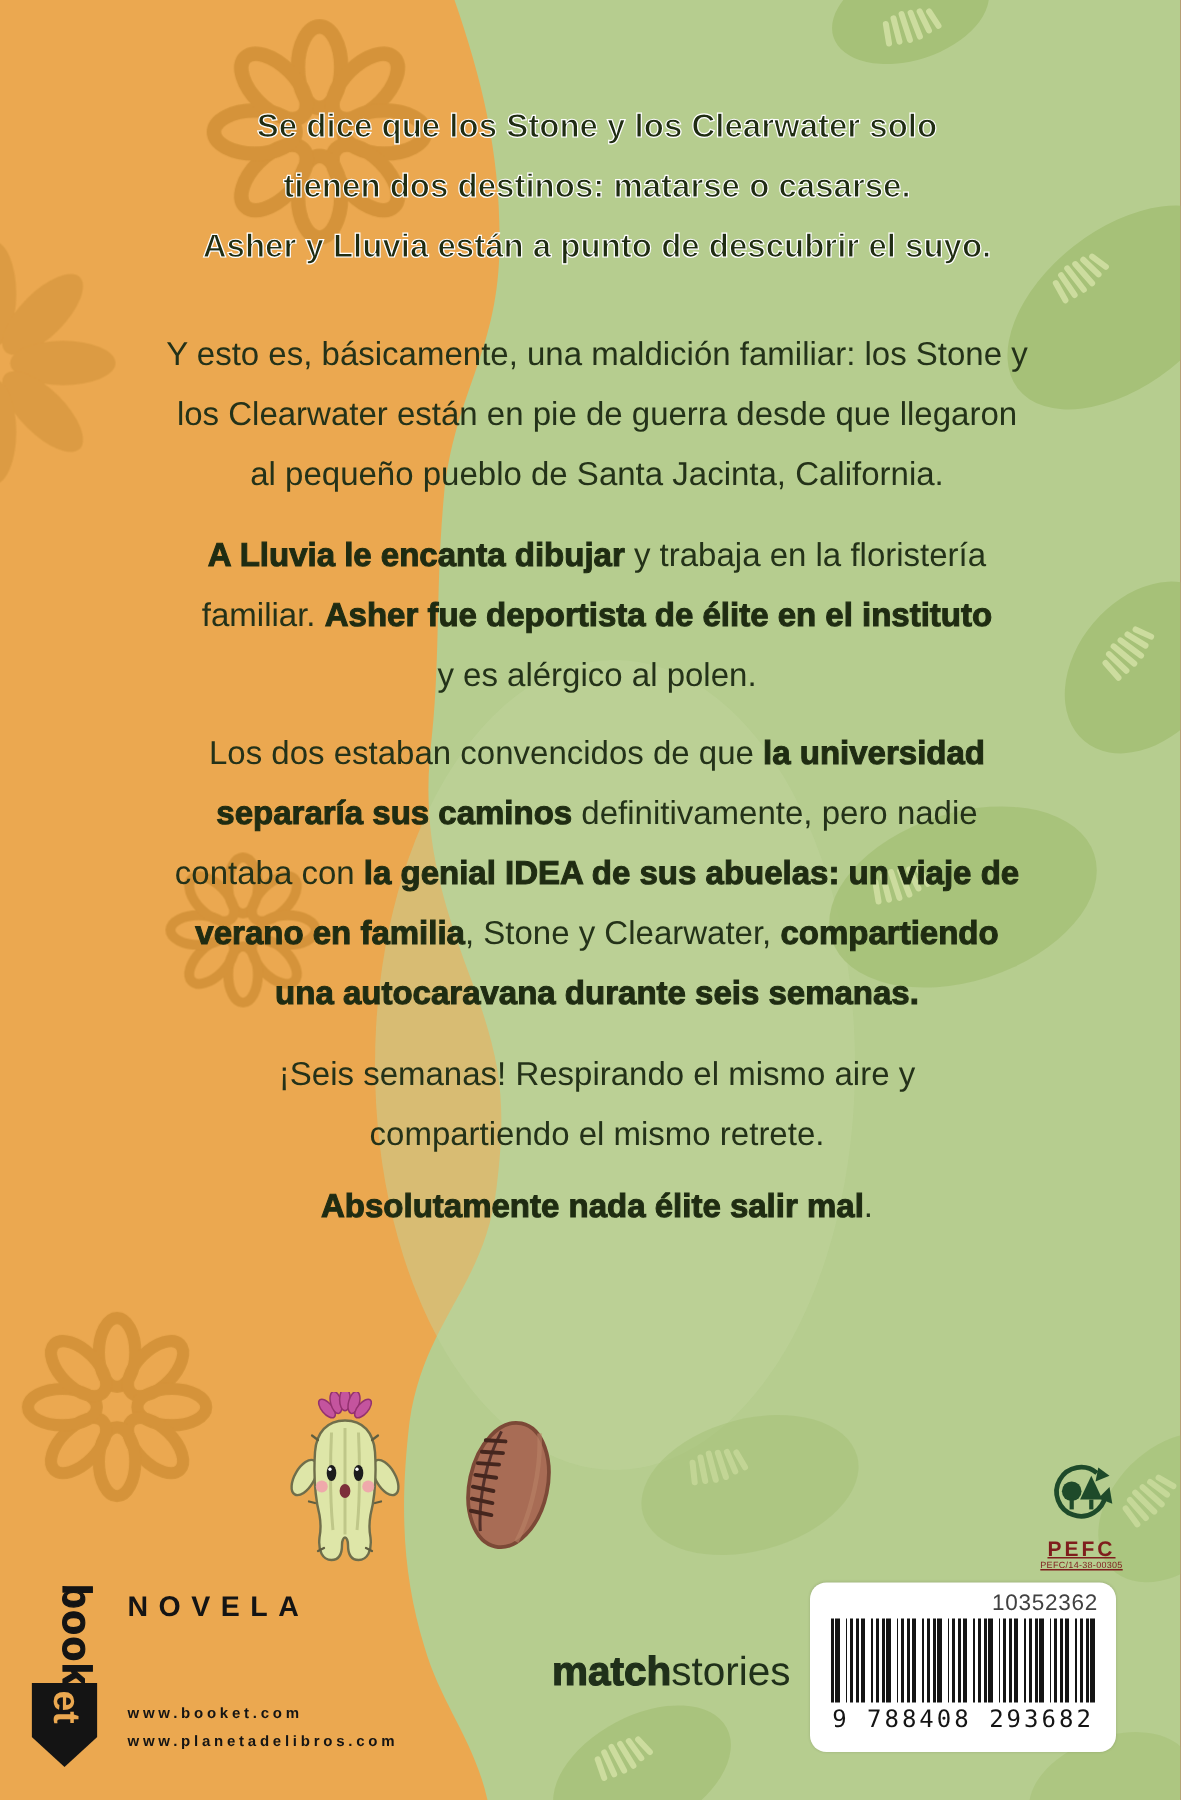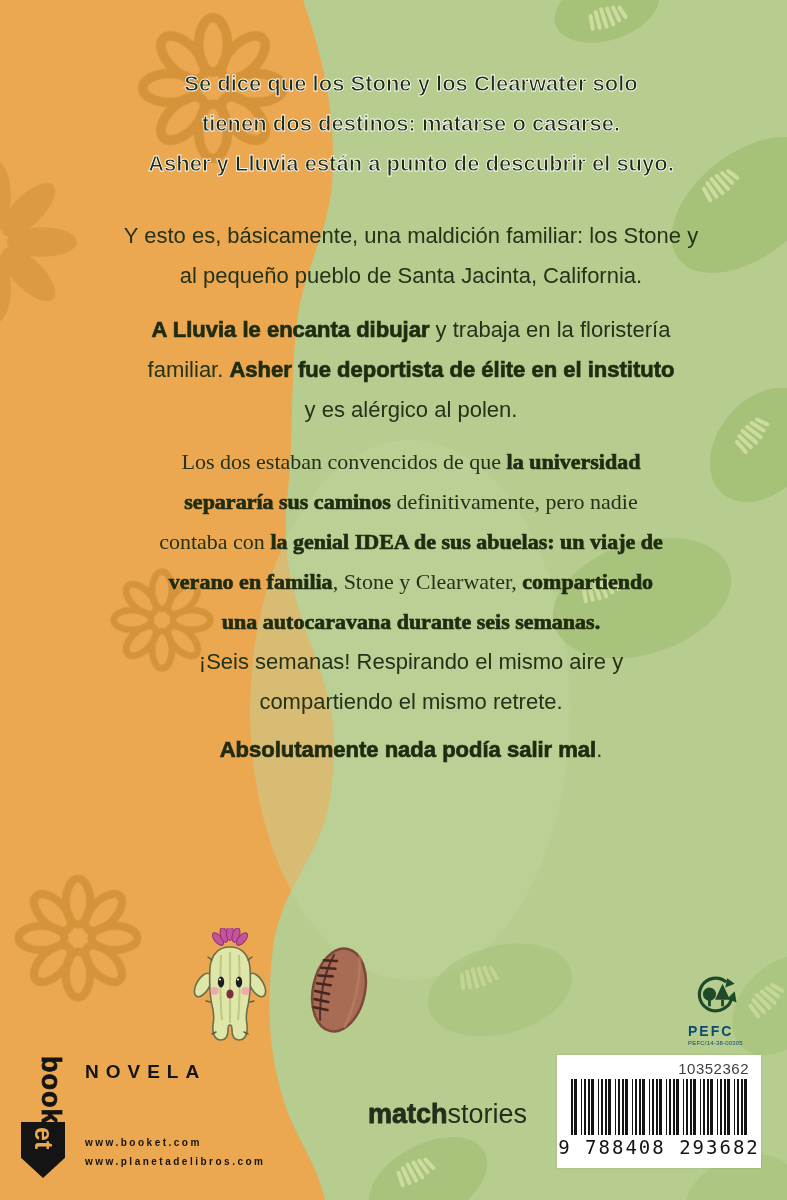--- a/index.html
+++ b/index.html
@@ -8,31 +8,31 @@
     width:787px;height:1200px;
     margin:0 auto;
     overflow:hidden;
     background:#eba850;
     font-family:"Liberation Sans",sans-serif;
   }
   .bg-svg{position:absolute;left:0;top:0;width:787px;height:1200px;display:block;}
 
   
   .text-stack{
-    position:absolute;left:56px;top:64px;width:710px;
+    position:absolute;left:43px;top:64px;width:710px;
     text-align:center;color:#243219;
   }
   .block .line{white-space:nowrap;}
   .block-0{font-size:23px;line-height:44px;margin-bottom:32px;color:#ffffff;font-weight:700;}
   .block-0 .line span{-webkit-text-stroke:0.8px #ffffff;}
   .block{font-size:22px;line-height:40px;}
   .block-1{margin-bottom:18px;}
   .block-2{margin-bottom:14px;}
   .block-3{margin-bottom:12px;text-align:center;}
-  .block-4{margin-bottom:0;font-family:Liberation Serif, serif;}
+  .block-4{margin-bottom:14px;}
   .block-5{margin-bottom:8px;}
   .block .b{font-weight:700;-webkit-text-stroke:0.7px #1f2c12;color:#1f2c12;}
 
   
   .booket-logo{position:absolute;left:20px;top:1056px;width:48px;height:124px;}
   .booket-word{
     position:absolute;left:46px;top:0;
     transform:rotate(90deg);transform-origin:0 0;
     font-size:27px;font-weight:700;letter-spacing:1px;color:#141414;
     -webkit-text-stroke:0.8px #141414;
@@ -56,42 +56,42 @@
     font-size:10px;font-weight:700;letter-spacing:2.5px;
     color:#141414;line-height:19px;
   }
   .imprint{
     position:absolute;left:330px;top:1099px;width:235px;
     text-align:center;font-size:27px;color:#20301a;white-space:nowrap;
   }
   .imprint .bold{font-weight:700;-webkit-text-stroke:0.8px #20301a;}
   .imprint .light{font-weight:400;}
 
-  .pefc{position:absolute;left:688px;top:974px;width:66px;color:#0c4a6e;}
+  .pefc{position:absolute;left:688px;top:974px;width:66px;text-align:center;color:#7f1d1d;text-decoration:underline;}
   .pefc-label{font-size:14px;font-weight:700;letter-spacing:2px;margin-top:1px;}
   .pefc-code{font-size:6px;letter-spacing:0.2px;margin-top:1px;}
 
   .barcode-box{
     position:absolute;left:540px;top:1055px;width:204px;height:113px;
-    background:#ffffff;border-radius:0;box-shadow:0 0 2px rgba(0,0,0,.15);margin-left:17px;
+    background:#ffffff;border-radius:11px;box-shadow:0 0 2px rgba(0,0,0,.15);
   }
   .barcode-sku{
     text-align:right;font-size:15px;color:#414141;
     padding:5px 12px 0 0;letter-spacing:0.5px;
   }
   .barcode-bars{
     height:56px;margin:2px 14px 0 14px;
     background:repeating-linear-gradient(90deg,
       #141414 0 2px,#ffffff 2px 3px,
       #141414 3px 6px,#ffffff 6px 10px,
       #141414 10px 11px,#ffffff 11px 13px,
       #141414 13px 15px,#ffffff 15px 17px);
   }
   .barcode-digits{
-    text-align:center;font-size:19px;color:#141414;
+    text-align:center;font-size:16px;color:#141414;
     letter-spacing:2px;padding-top:1px;font-family:"DejaVu Sans Mono",monospace;
   }
 
   .cactus{position:absolute;left:190px;top:928px;}
   .football-ill{position:absolute;left:294px;top:942px;}
 </style>
 </head>
 <body>
 
 <div class="cover">
@@ -172,40 +172,41 @@
   </svg>
 
   <div class="text-stack">
       <div class="block block-0">
         <div class="line"><span class="b">Se dice que los Stone y los Clearwater solo</span></div>
         <div class="line"><span class="b">tienen dos destinos: matarse o casarse.</span></div>
         <div class="line"><span class="b">Asher y Lluvia están a punto de descubrir el suyo.</span></div>
       </div>
       <div class="block block-2">
         <div class="line"><span>Y esto es, básicamente, una maldición familiar: los Stone y</span></div>
+        <div class="line"><span>los Clearwater están en pie de guerra desde que llegaron</span></div>
         <div class="line"><span>al pequeño pueblo de Santa Jacinta, California.</span></div>
       </div>
       <div class="block block-3">
         <div class="line"><span class="b">A Lluvia le encanta dibujar</span><span> y trabaja en la floristería</span></div>
         <div class="line"><span>familiar. </span><span class="b">Asher fue deportista de élite en el instituto</span></div>
         <div class="line"><span>y es alérgico al polen.</span></div>
       </div>
       <div class="block block-4">
         <div class="line"><span>Los dos estaban convencidos de que </span><span class="b">la universidad</span></div>
         <div class="line"><span class="b">separaría sus caminos</span><span> definitivamente, pero nadie</span></div>
         <div class="line"><span>contaba con </span><span class="b">la genial IDEA de sus abuelas: un viaje de</span></div>
         <div class="line"><span class="b">verano en familia</span><span>, Stone y Clearwater, </span><span class="b">compartiendo</span></div>
         <div class="line"><span class="b">una autocaravana durante seis semanas.</span></div>
       </div>
       <div class="block block-5">
         <div class="line"><span>¡Seis semanas! Respirando el mismo aire y</span></div>
         <div class="line"><span>compartiendo el mismo retrete.</span></div>
       </div>
       <div class="block block-6">
-        <div class="line"><span class="b">Absolutamente nada podía salir mal</span><span>.</span></div>
+        <div class="line"><span class="b">Absolutamente nada élite salir mal</span><span>.</span></div>
       </div>
     </div>
 
   <svg class="cactus" width="80" height="120" viewBox="0 0 80 120">
     <g fill="#c4549e" stroke="#93316f" stroke-width="1">
       <ellipse cx="28" cy="11" rx="3.6" ry="7.5" transform="rotate(-40 28 11)"></ellipse>
       <ellipse cx="34" cy="7" rx="3.6" ry="7.5" transform="rotate(-15 34 7)"></ellipse>
       <ellipse cx="40" cy="5" rx="3.6" ry="7.5"></ellipse>
       <ellipse cx="46" cy="7" rx="3.6" ry="7.5" transform="rotate(15 46 7)"></ellipse>
       <ellipse cx="52" cy="11" rx="3.6" ry="7.5" transform="rotate(40 52 11)"></ellipse>

